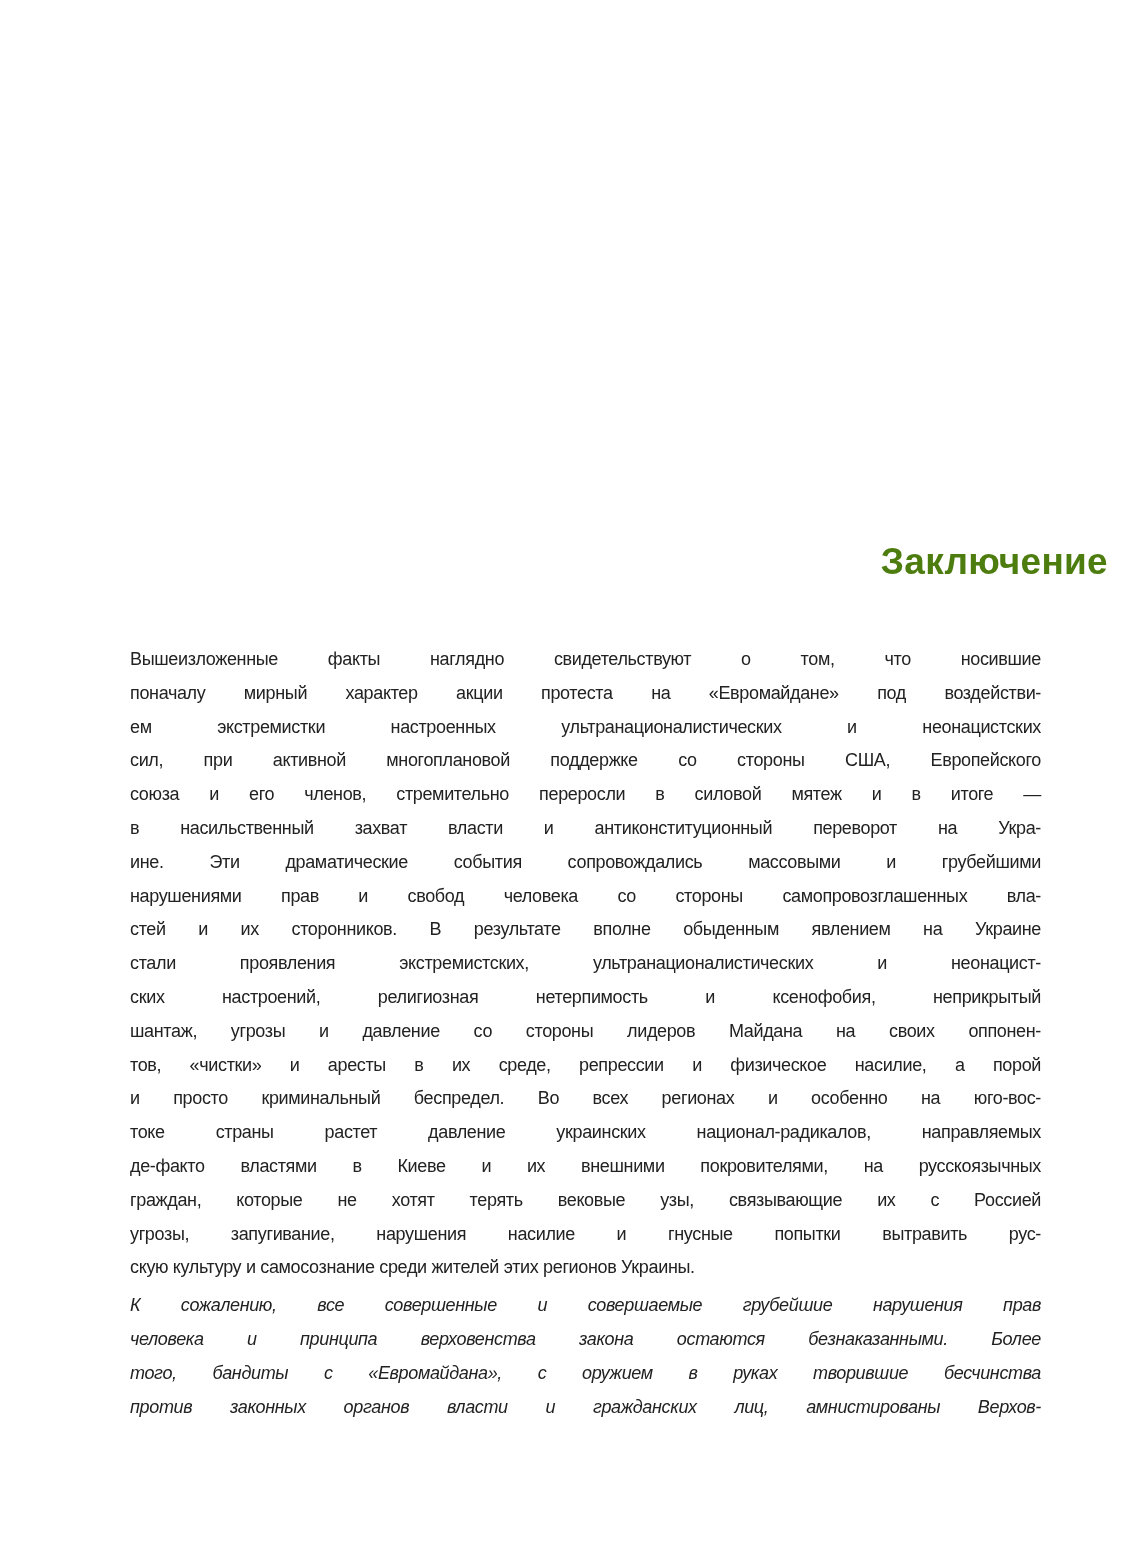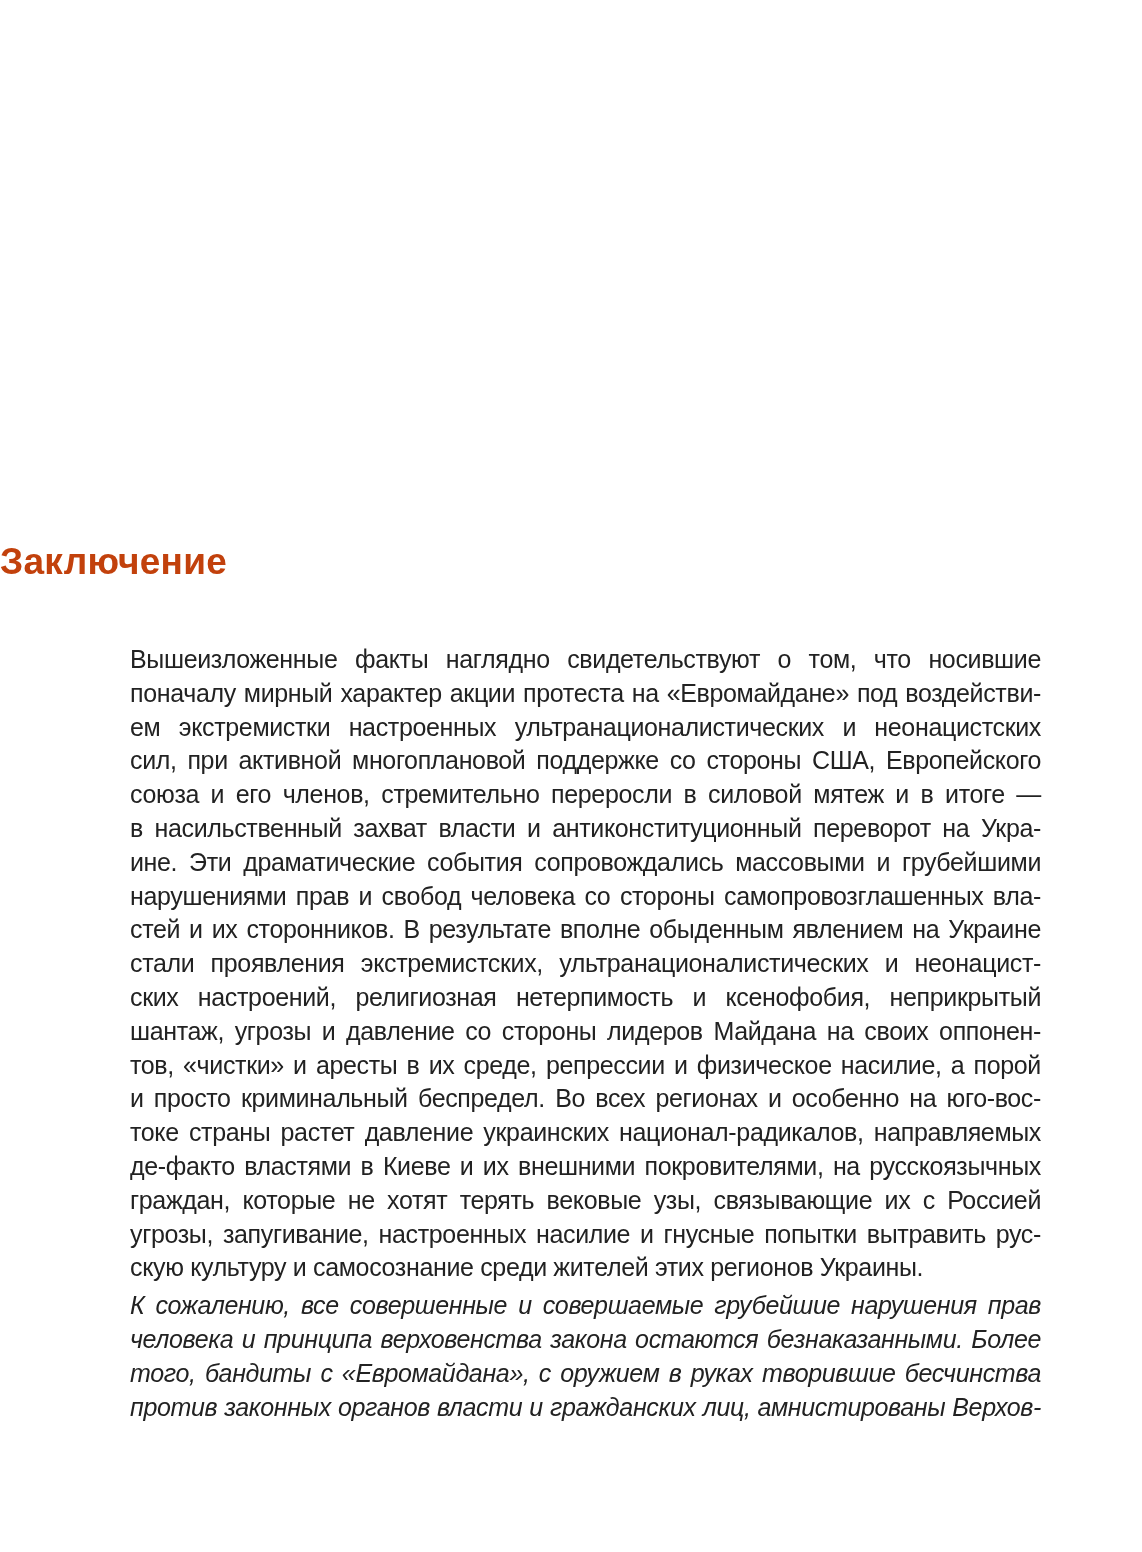--- a/index.html
+++ b/index.html
@@ -20,33 +20,33 @@
     left: 0; top: 0;
     width: 1142px;
     height: 1552px;
     background: #ffffff;
   }
   .title {
     position: absolute;
     top: 512px;
     left: 0;
     width: 1108px;
-    text-align: left;
+    text-align: right;
     font-weight: bold;
     font-size: 37px;
     line-height: 50px;
-    color: #c2410c;
+    color: #4d7c0f;
     letter-spacing: 0.3px;
   }
   .body-text {
     position: absolute;
     left: 130px;
     top: 643px;
     width: 911px;
-    font-size: 25px;
+    font-size: 18px;
     color: #222222;
   }
   .para {
     margin: 0;
   }
   .para + .para {
     margin-top: 4px;
     font-style: italic;
   }
   .line {
@@ -82,21 +82,21 @@
       <span class="line">нарушениями прав и свобод человека со стороны самопровозглашенных вла-</span>
       <span class="line">стей и их сторонников. В результате вполне обыденным явлением на Украине</span>
       <span class="line">стали проявления экстремистских, ультранационалистических и неонацист-</span>
       <span class="line">ских настроений, религиозная нетерпимость и ксенофобия, неприкрытый</span>
       <span class="line">шантаж, угрозы и давление со стороны лидеров Майдана на своих оппонен-</span>
       <span class="line">тов, «чистки» и аресты в их среде, репрессии и физическое насилие, а порой</span>
       <span class="line">и просто криминальный беспредел. Во всех регионах и особенно на юго-вос-</span>
       <span class="line">токе страны растет давление украинских национал-радикалов, направляемых</span>
       <span class="line">де-факто властями в Киеве и их внешними покровителями, на русскоязычных</span>
       <span class="line">граждан, которые не хотят терять вековые узы, связывающие их с Россией</span>
-      <span class="line">угрозы,  запугивание, настроенных насилие и гнусные попытки вытравить рус-</span>
+      <span class="line">угрозы,  запугивание, нарушения насилие и гнусные попытки вытравить рус-</span>
       <span class="line last">скую культуру и самосознание среди жителей этих регионов Украины.</span>
     </p>
     <p class="para">
       <span class="line">К сожалению, все совершенные и совершаемые грубейшие нарушения прав</span>
       <span class="line">человека и принципа верховенства закона остаются безнаказанными. Более</span>
       <span class="line">того, бандиты с «Евромайдана», с оружием в руках творившие бесчинства</span>
       <span class="line">против законных органов власти и гражданских лиц, амнистированы Верхов-</span>
     </p>
   </div>
 </div>

